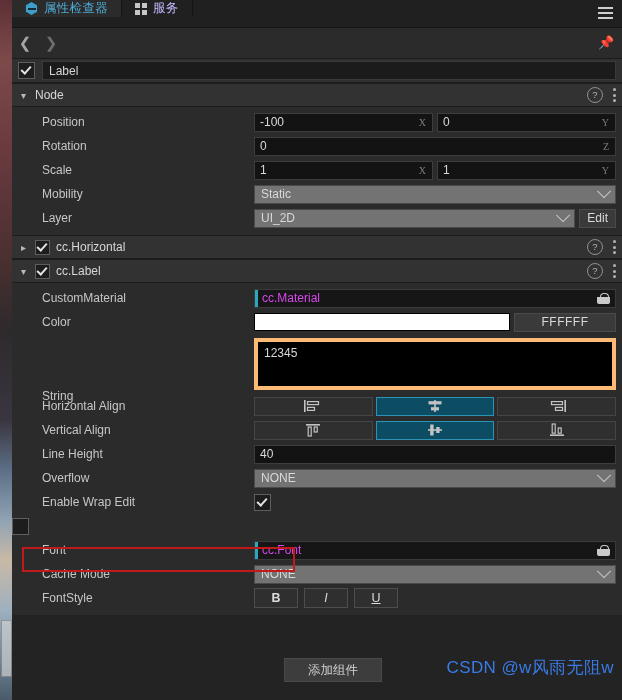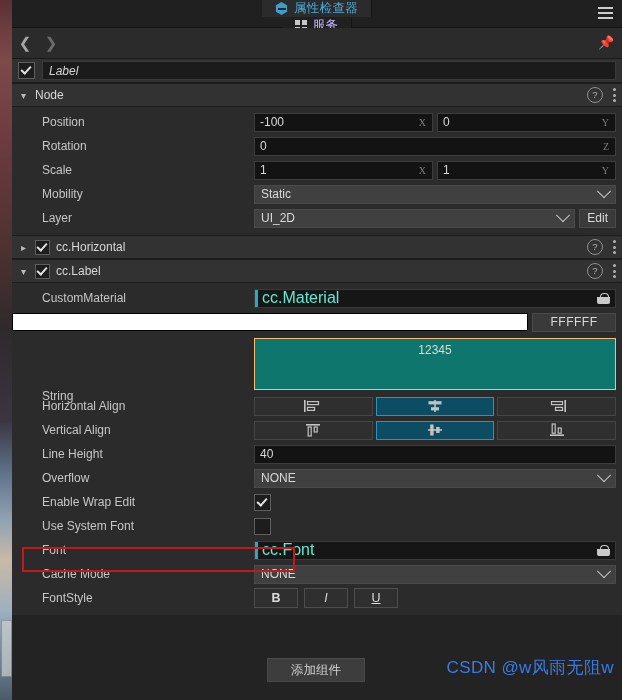--- a/index.html
+++ b/index.html
@@ -19,21 +19,21 @@
       #2e2a2c 330px,#3a3540 420px,#5c6f86 470px,#8fa3b4 520px,
       #c9b9a6 560px,#9fb0bf 610px,#6f8495 660px,#4a5a68 700px);}
   .bg-strip .mini-sb{position:absolute;left:1px;top:620px;width:9px;height:55px;
     background:#d4d4d4;border:1px solid #8f8f8f;opacity:.65;}
 
   .panel{position:absolute;left:12px;top:0;width:610px;height:700px;
     background:#232323;overflow:hidden;}
 
   
   .tabbar{position:relative;height:27px;background:#202020;
-    border-bottom:1px solid #141414;display:flex;align-items:center;flex-direction:column;}
+    border-bottom:1px solid #141414;display:flex;align-items:flex-start;}
   .tab{display:flex;align-items:center;gap:6px;padding:0 13px;
     border-right:1px solid #141414;cursor:default;}
   .tab.active{background:#2b2b2b;color:#4ea8d4;}
   .tab.inactive{background:#202020;color:#c4b5fd;}
   .tab-label{font-size:12.5px;letter-spacing:.3px;}
   .hex-ico{width:13px;height:13px;position:relative;display:inline-block;}
   .hex-ico i{position:absolute;inset:0;background:#3d9dcb;
     clip-path:polygon(50% 0,93% 25%,93% 75%,50% 100%,7% 75%,7% 25%);}
   .hex-ico b{position:absolute;left:2.5px;top:5.5px;width:8px;height:2px;background:#1a2a33;}
   .grid-ico{width:12px;height:12px;display:grid;grid-template-columns:5px 5px;
@@ -47,21 +47,21 @@
   .navbar{position:relative;height:30px;background:#2b2b2b;
     border-bottom:1px solid #1a1a1a;display:flex;align-items:center;}
   .chev{width:26px;height:30px;display:flex;align-items:center;justify-content:center;
     font-size:15px;color:#a6a6a6;cursor:pointer;}
   .chev.dim{color:#6d6d6d;}
   .pin{position:absolute;right:10px;top:8px;width:14px;height:14px;cursor:pointer;
     color:#c9c9c9;font-size:13px;line-height:14px;}
 
   
   .namerow{height:23px;background:#303030;display:flex;align-items:center;
-    padding:0 6px;gap:7px;border-bottom:1px solid #1d1d1d;font-style:italic;}
+    padding:0 6px;gap:7px;border-bottom:1px solid #1d1d1d;}
   .namefield{flex:1;height:17px;background:#1b1b1b;border:1px solid #3a3a3a;
     display:flex;align-items:center;padding:0 6px;font-size:12px;color:#d6d6d6;}
 
   
   .cbx{width:13px;height:13px;background:#1d1d1d;border:1px solid #5e5e5e;
     position:relative;cursor:pointer;flex:none;}
   .cbx.on::after{content:"";position:absolute;left:3px;top:0px;width:4px;height:8px;
     border:solid #e3e3e3;border-width:0 2px 2px 0;transform:rotate(42deg);}
   .cbx.big{width:15px;height:15px;}
   .cbx.big.on::after{left:4px;top:1px;width:4px;height:8px;}
@@ -85,53 +85,53 @@
   .row{height:24px;display:flex;align-items:center;padding:0 6px 0 0;}
   .row .lbl{width:242px;padding-left:30px;box-sizing:border-box;
     font-size:12px;color:#c6c6c6;flex:none;}
   .ctrl{flex:1;display:flex;align-items:center;gap:4px;}
 
   .num{flex:1;height:19px;background:#131313;border:1px solid #3d3d3d;
     display:flex;align-items:center;padding:0 5px;position:relative;box-sizing:border-box;}
   .num .v{font-size:12px;color:#d9d9d9;flex:1;}
   .num .ax{font-size:10px;color:#7d7d7d;font-family:"Liberation Serif",serif;padding-right:1px;}
 
-  .sel{flex:1;height:19px;background:#404040;border:1px solid #4a4a4a;
+  .sel{flex:1;height:19px;background:#737373;border:1px solid #4a4a4a;
     display:flex;align-items:center;padding:0 6px;box-sizing:border-box;position:relative;
     cursor:pointer;}
   .sel .v{flex:1;font-size:12px;color:#d9d9d9;}
   .caret{width:9px;height:9px;border:solid #c5c5c5;border-width:0 1.6px 1.6px 0;
     transform:rotate(45deg) translate(-2px,-2px);flex:none;}
   .btn-edit{height:19px;background:#3a3a3a;border:1px solid #4a4a4a;
     padding:0 7px;font-size:12px;color:#d9d9d9;display:flex;align-items:center;
     box-sizing:border-box;cursor:pointer;}
 
   
   .asset{flex:1;height:19px;background:#161616;border:1px solid #3a3a3a;
     display:flex;align-items:center;padding:0 5px 0 7px;box-sizing:border-box;
     position:relative;cursor:pointer;}
   .asset::before{content:"";position:absolute;left:0;top:0;bottom:0;width:3px;background:#2aa8bd;}
-  .asset .v{flex:1;font-size:16px;color:#5eead4;}
+  .asset .v{flex:1;font-size:12px;color:#d946ef;}
   .basket{width:13px;height:11px;position:relative;flex:none;}
   .basket s{position:absolute;left:0;bottom:0;width:13px;height:7px;background:#c9c9c9;
     border-radius:0 0 2px 2px;}
   .basket i{position:absolute;left:3px;top:0;width:7px;height:5px;
     border:1.6px solid #c9c9c9;border-bottom:none;border-radius:4px 4px 0 0;}
 
   
   .swatch{flex:1;height:18px;background:#ffffff;border:1px solid #000;box-sizing:border-box;cursor:pointer;}
-  .hexbox{width:84px;height:19px;background:#3a3a3a;border:1px solid #4a4a4a;
+  .hexbox{width:102px;height:19px;background:#3a3a3a;border:1px solid #4a4a4a;
     display:flex;align-items:center;justify-content:center;font-size:12px;color:#d9d9d9;
     box-sizing:border-box;flex:none;letter-spacing:.5px;}
 
   
   .row.tall{height:56px;align-items:flex-start;padding-top:4px;}
   .row.tall .lbl{padding-top:3px;margin-top:48px;}
-  .ta{flex:1;height:52px;background:#0f766e;border:1px solid #fdba74;
-    padding:4px 6px;box-sizing:border-box;font-size:12px;color:#d9d9d9;cursor:text;text-align:center;}
+  .ta{flex:1;height:52px;background:#000000;border:4px solid #fdba74;
+    padding:4px 6px;box-sizing:border-box;font-size:12px;color:#d9d9d9;cursor:text;}
 
   
   .seg{flex:1;display:flex;gap:3px;}
   .seg .sb{flex:1;height:19px;background:#2f2f2f;border:1px solid #454545;
     display:flex;align-items:center;justify-content:center;box-sizing:border-box;cursor:pointer;}
   .seg .sb.on{background:#0c4d64;border-color:#2d93b5;}
   .seg svg{display:block;}
 
   
   .fsbtns{display:flex;gap:6px;}
@@ -140,21 +140,21 @@
     color:#dcdcdc;box-sizing:border-box;cursor:pointer;}
   .fsb.i{font-style:italic;}
   .fsb.u{text-decoration:underline;}
   .fsb.b{font-weight:bold;}
 
   
   .redbox{position:absolute;left:10px;top:547px;width:273px;height:25px;
     border:2px solid #c01a1a;box-sizing:border-box;pointer-events:none;}
 
   
-  .bottom{position:absolute;left:0;right:0;bottom:0;height:58px;background:#232323;}
+  .bottom{position:absolute;left:17px;right:0;bottom:0;height:58px;background:#232323;}
   .addbtn{position:absolute;left:255px;top:16px;width:98px;height:24px;
     background:#3d3d3d;border:1px solid #4a4a4a;display:flex;align-items:center;
     justify-content:center;font-size:12.5px;color:#d2d2d2;box-sizing:border-box;cursor:pointer;}
   .wm{position:absolute;right:8px;top:14px;font-size:17px;color:#3b82f6;
     opacity:.92;letter-spacing:.4px;white-space:nowrap;}
 </style>
 </head>
 <body>
 
 <div class="app">
@@ -313,20 +313,21 @@
             <span class="v">cc.Material</span>
             <span class="basket">
                 <s></s>
                 <i></i>
               </span>
           </div>
         </div>
       </div>
 
       <div class="row">
+        <div class="lbl">Color</div>
         <div class="ctrl">
           <div class="swatch"></div>
           <div class="hexbox">FFFFFF</div>
         </div>
       </div>
 
       <div class="row tall">
         <div class="lbl">String</div>
         <div class="ctrl">
           <div class="ta">12345</div>
@@ -412,21 +413,20 @@
       </div>
 
       <div class="row">
         <div class="lbl">Enable Wrap Edit</div>
         <div class="ctrl">
           <div class="cbx big on"></div>
         </div>
       </div>
 
       <div class="row">
-        <div class="lbl">Use System Font</div>
         <div class="ctrl">
           <div class="cbx big"></div>
         </div>
       </div>
 
       <div class="row">
         <div class="lbl">Font</div>
         <div class="ctrl">
           <div class="asset">
             <span class="v">cc.Font</span>

